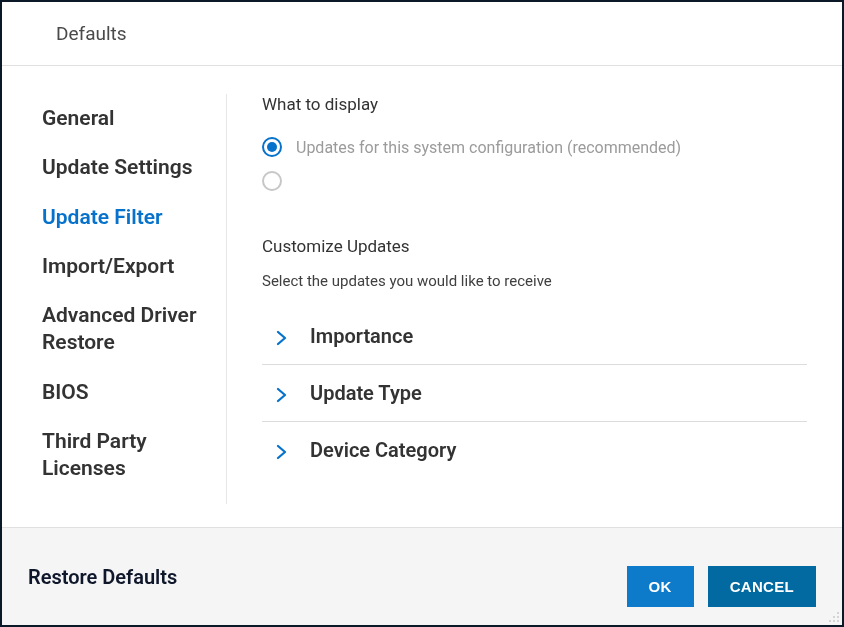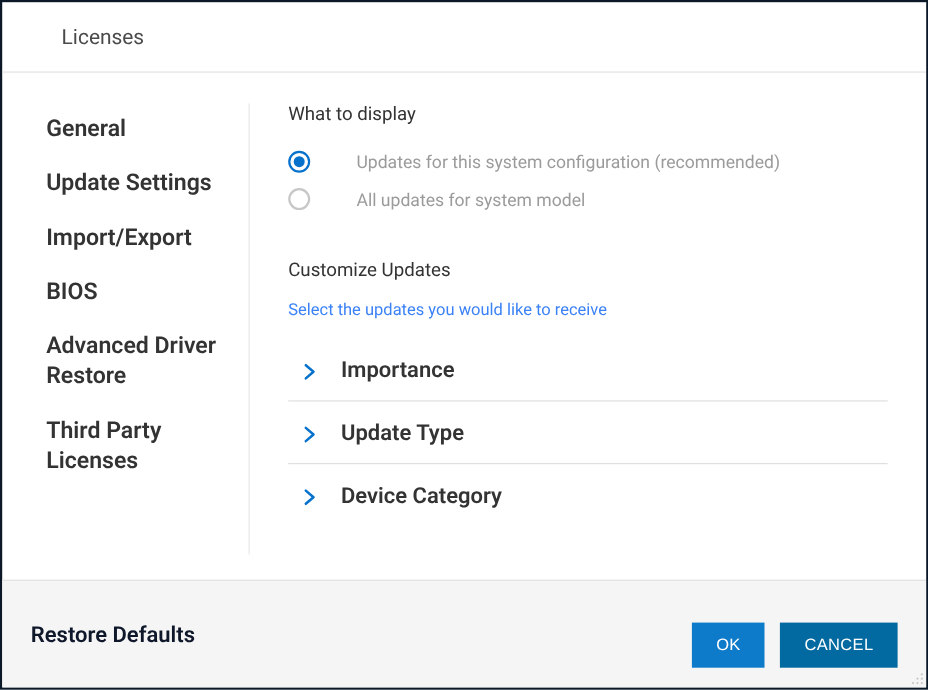--- a/index.html
+++ b/index.html
@@ -65,21 +65,20 @@
     }
     .radio-row {
       display: flex;
       align-items: center;
       gap: 14px;
       padding: 7px 0;
       cursor: pointer;
     }
     .radio-row.disabled .radio-label {
       color: #9b9b9b;
-      margin-left: 28px;
     }
     .radio-outer {
       width: 20px;
       height: 20px;
       border: 2px solid #c7c7c7;
       border-radius: 50%;
       display: flex;
       align-items: center;
       justify-content: center;
       flex-shrink: 0;
@@ -96,21 +95,21 @@
     }
     .radio-outer.selected .radio-inner {
       display: block;
     }
     .radio-label {
       font-size: 16px;
       color: #767676;
     }
     .subtext {
       font-size: 15px;
-      color: #3b82f6;
+      color: #404040;
       margin-bottom: 18px;
       margin-top: 10px;
     }
     .accordion {
       border-bottom: 1px solid #dcdcdc;
       display: flex;
       align-items: center;
       gap: 22px;
       padding: 16px 0 16px 14px;
       cursor: pointer;
@@ -145,21 +144,21 @@
       font-weight: 600;
       cursor: pointer;
     }
     .footer-buttons {
       display: flex;
       gap: 14px;
     }
     .btn {
       padding: 12px 22px;
       font-size: 15px;
-      font-weight: 400;
+      font-weight: 700;
       color: #ffffff;
       border: none;
       cursor: pointer;
       letter-spacing: 0.3px;
       margin-top: 20px;
     }
     .btn-primary {
       background: #0e7aca;
     }
     .btn-secondary {
@@ -171,46 +170,46 @@
       bottom: 4px;
       width: 12px;
       height: 12px;
       opacity: 0.4;
     }
   </style>
 </head>
 <body>
 
 <div class="header">
-  <div class="header-title">Licenses</div>
+  <div class="header-title">Defaults</div>
 </div>
 
 <div class="body">
   <div class="sidebar">
     <div class="sidebar-item">General</div>
     <div class="sidebar-item">Update Settings</div>
+    <div class="sidebar-item active">Update Filter</div>
     <div class="sidebar-item">Import/Export</div>
+    <div class="sidebar-item">Advanced Driver Restore</div>
     <div class="sidebar-item">BIOS</div>
-    <div class="sidebar-item">Advanced Driver Restore</div>
     <div class="sidebar-item">Third Party Licenses</div>
   </div>
 
   <div class="main">
     <div class="section-title">What to display</div>
 
     <div class="radio-group">
       <div class="radio-row disabled">
         <span class="radio-outer selected">
             <span class="radio-inner"></span>
           </span>
         <span class="radio-label">Updates for this system configuration (recommended)</span>
       </div>
       <div class="radio-row disabled">
         <span class="radio-outer"></span>
-        <span class="radio-label">All updates for system model</span>
       </div>
     </div>
 
     <div class="section-title">Customize Updates</div>
     <div class="subtext">Select the updates you would like to receive</div>
 
     <div class="accordion">
       <span class="chevron">
         <svg width="12" height="16" viewBox="0 0 12 16">
             <path d="M2 2 L9 8 L2 14" stroke="#0672cb" stroke-width="2.3" fill="none" stroke-linecap="round" stroke-linejoin="round"></path>

